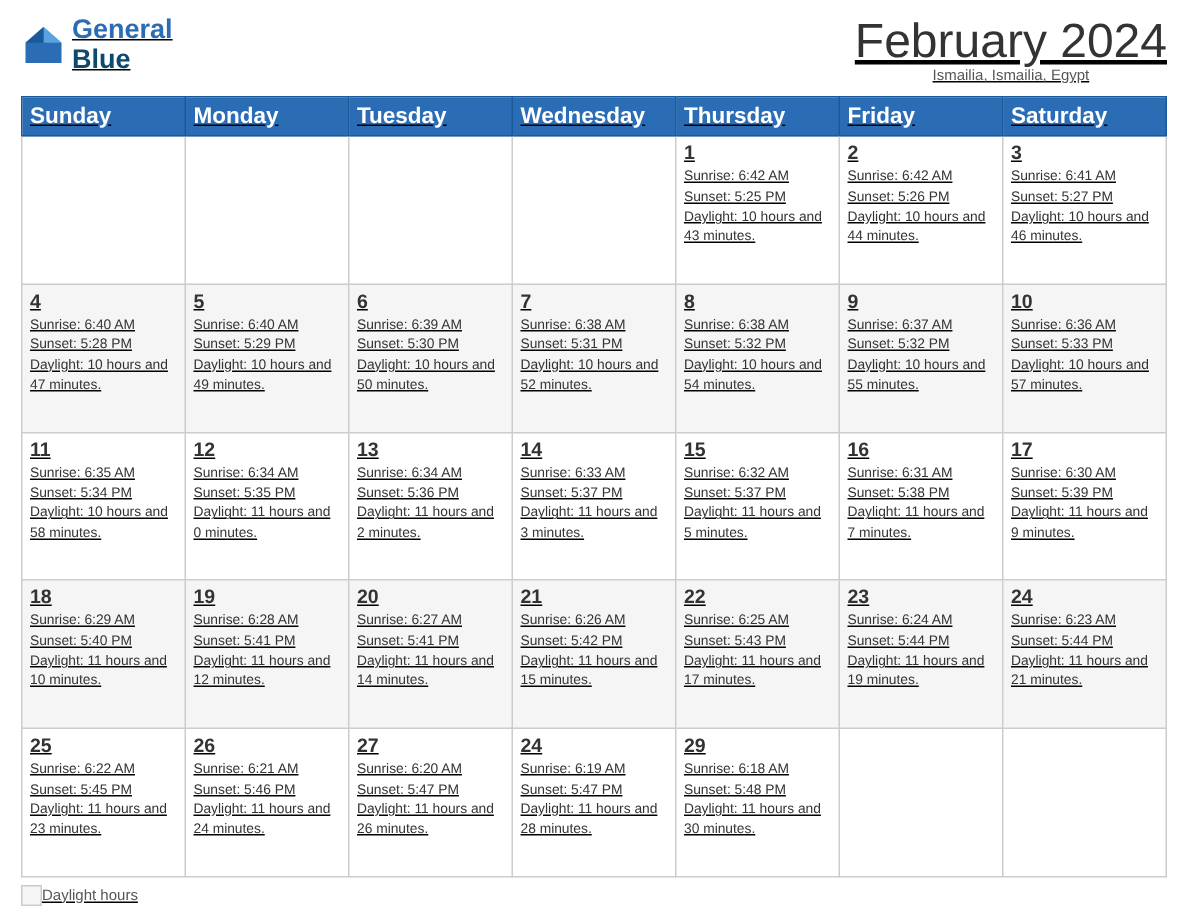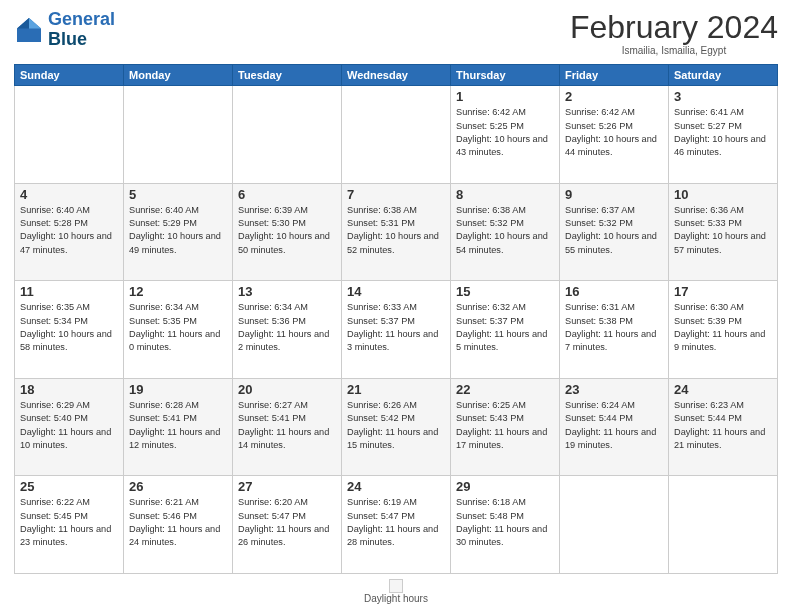--- a/index.html
+++ b/index.html
@@ -9,20 +9,21 @@
       width: 792px;
       height: 612px;
       overflow: hidden;
     }
     .page {
       width: 792px;
       height: 612px;
       display: flex;
       flex-direction: column;
       padding: 10px 14px 8px 14px;
+      text-decoration: underline;
     }
     .header {
       display: flex;
       justify-content: space-between;
       align-items: flex-start;
       margin-bottom: 8px;
     }
     .logo {
       display: flex;
       align-items: center;
@@ -56,21 +57,21 @@
     }
     .calendar {
       border-collapse: collapse;
       width: 100%;
       flex: 1;
       table-layout: fixed;
     }
     .calendar thead th {
       background-color: #2a6db5;
       color: #fff;
-      font-size: 11px;
+      font-size: 15px;
       font-weight: bold;
       text-align: left;
       padding: 4px 5px;
       border: 1px solid #1a5a9a;
     }
     .calendar tbody td {
       border: 1px solid #ccc;
       vertical-align: top;
       padding: 3px 5px;
       font-size: 9.5px;
@@ -96,21 +97,20 @@
     .empty-cell {
       background: #fff !important;
     }
     .legend {
       display: flex;
       align-items: center;
       gap: 0;
       margin-top: 5px;
       font-size: 10px;
       color: #555;
-      flex-direction: column;
     }
     .legend-box {
       width: 14px;
       height: 14px;
       background: #f5f5f5;
       border: 1px solid #ccc;
       display: inline-block;
     }
   </style>
 </head>

